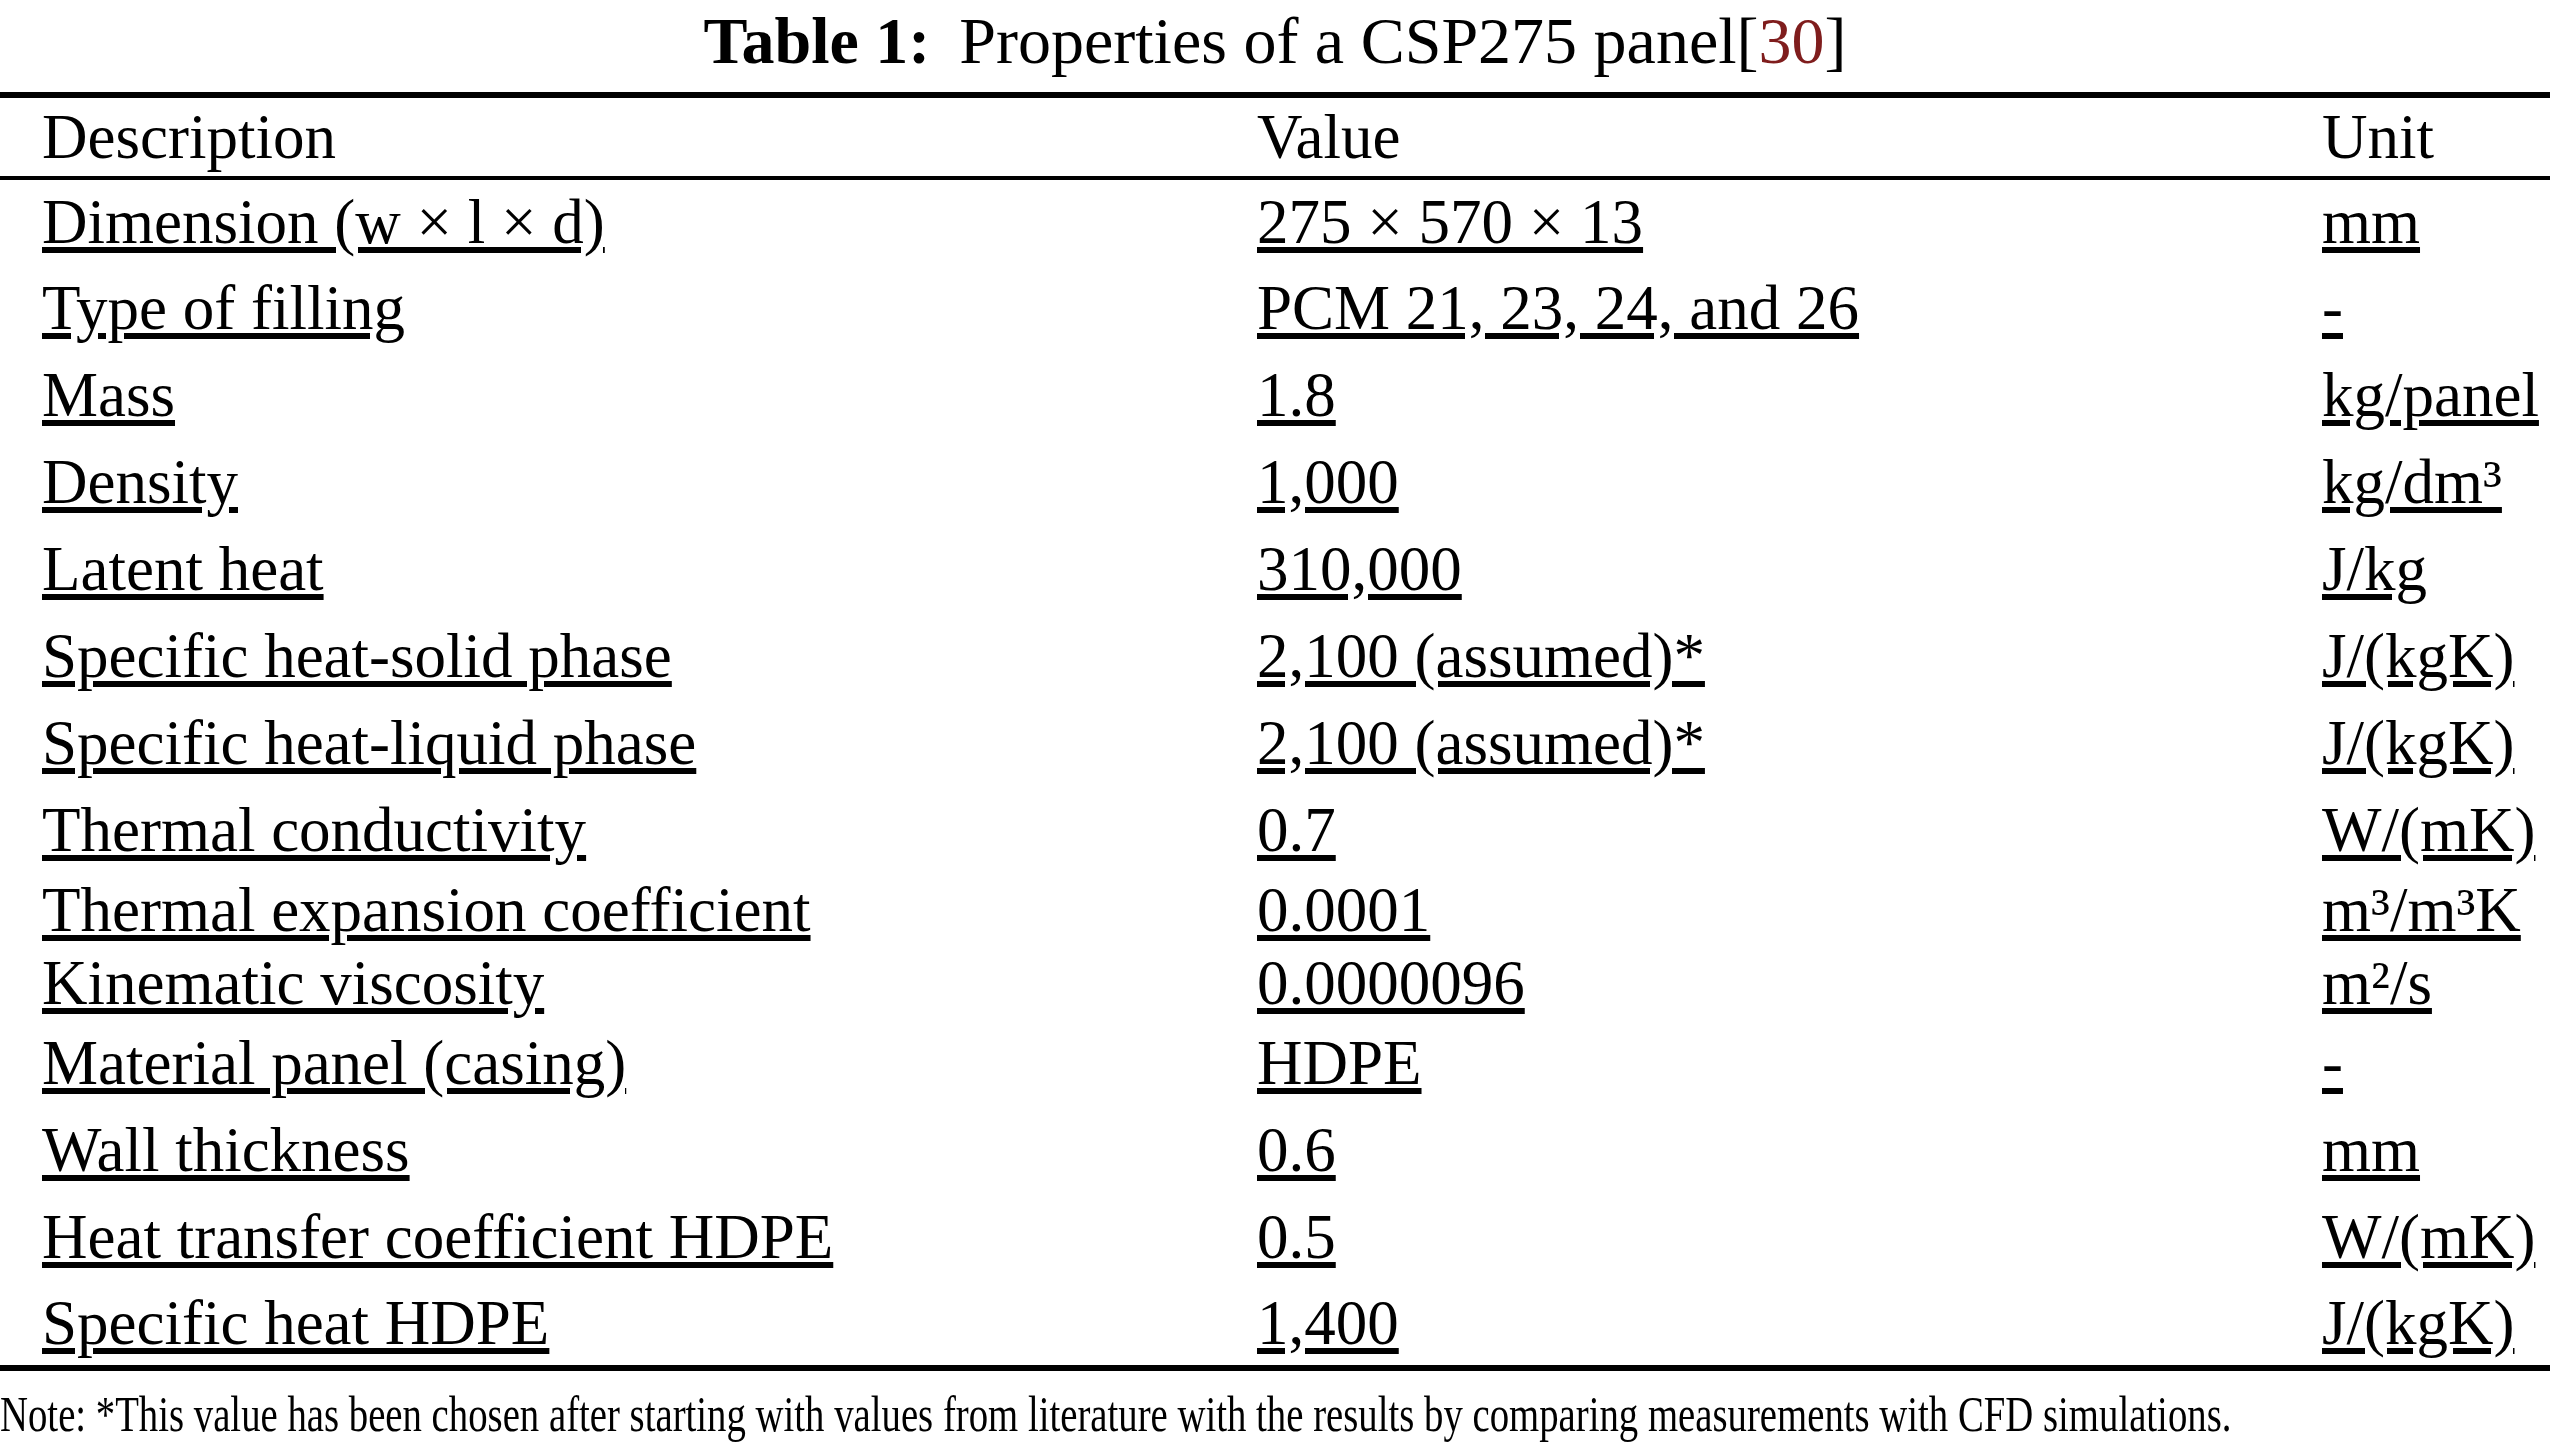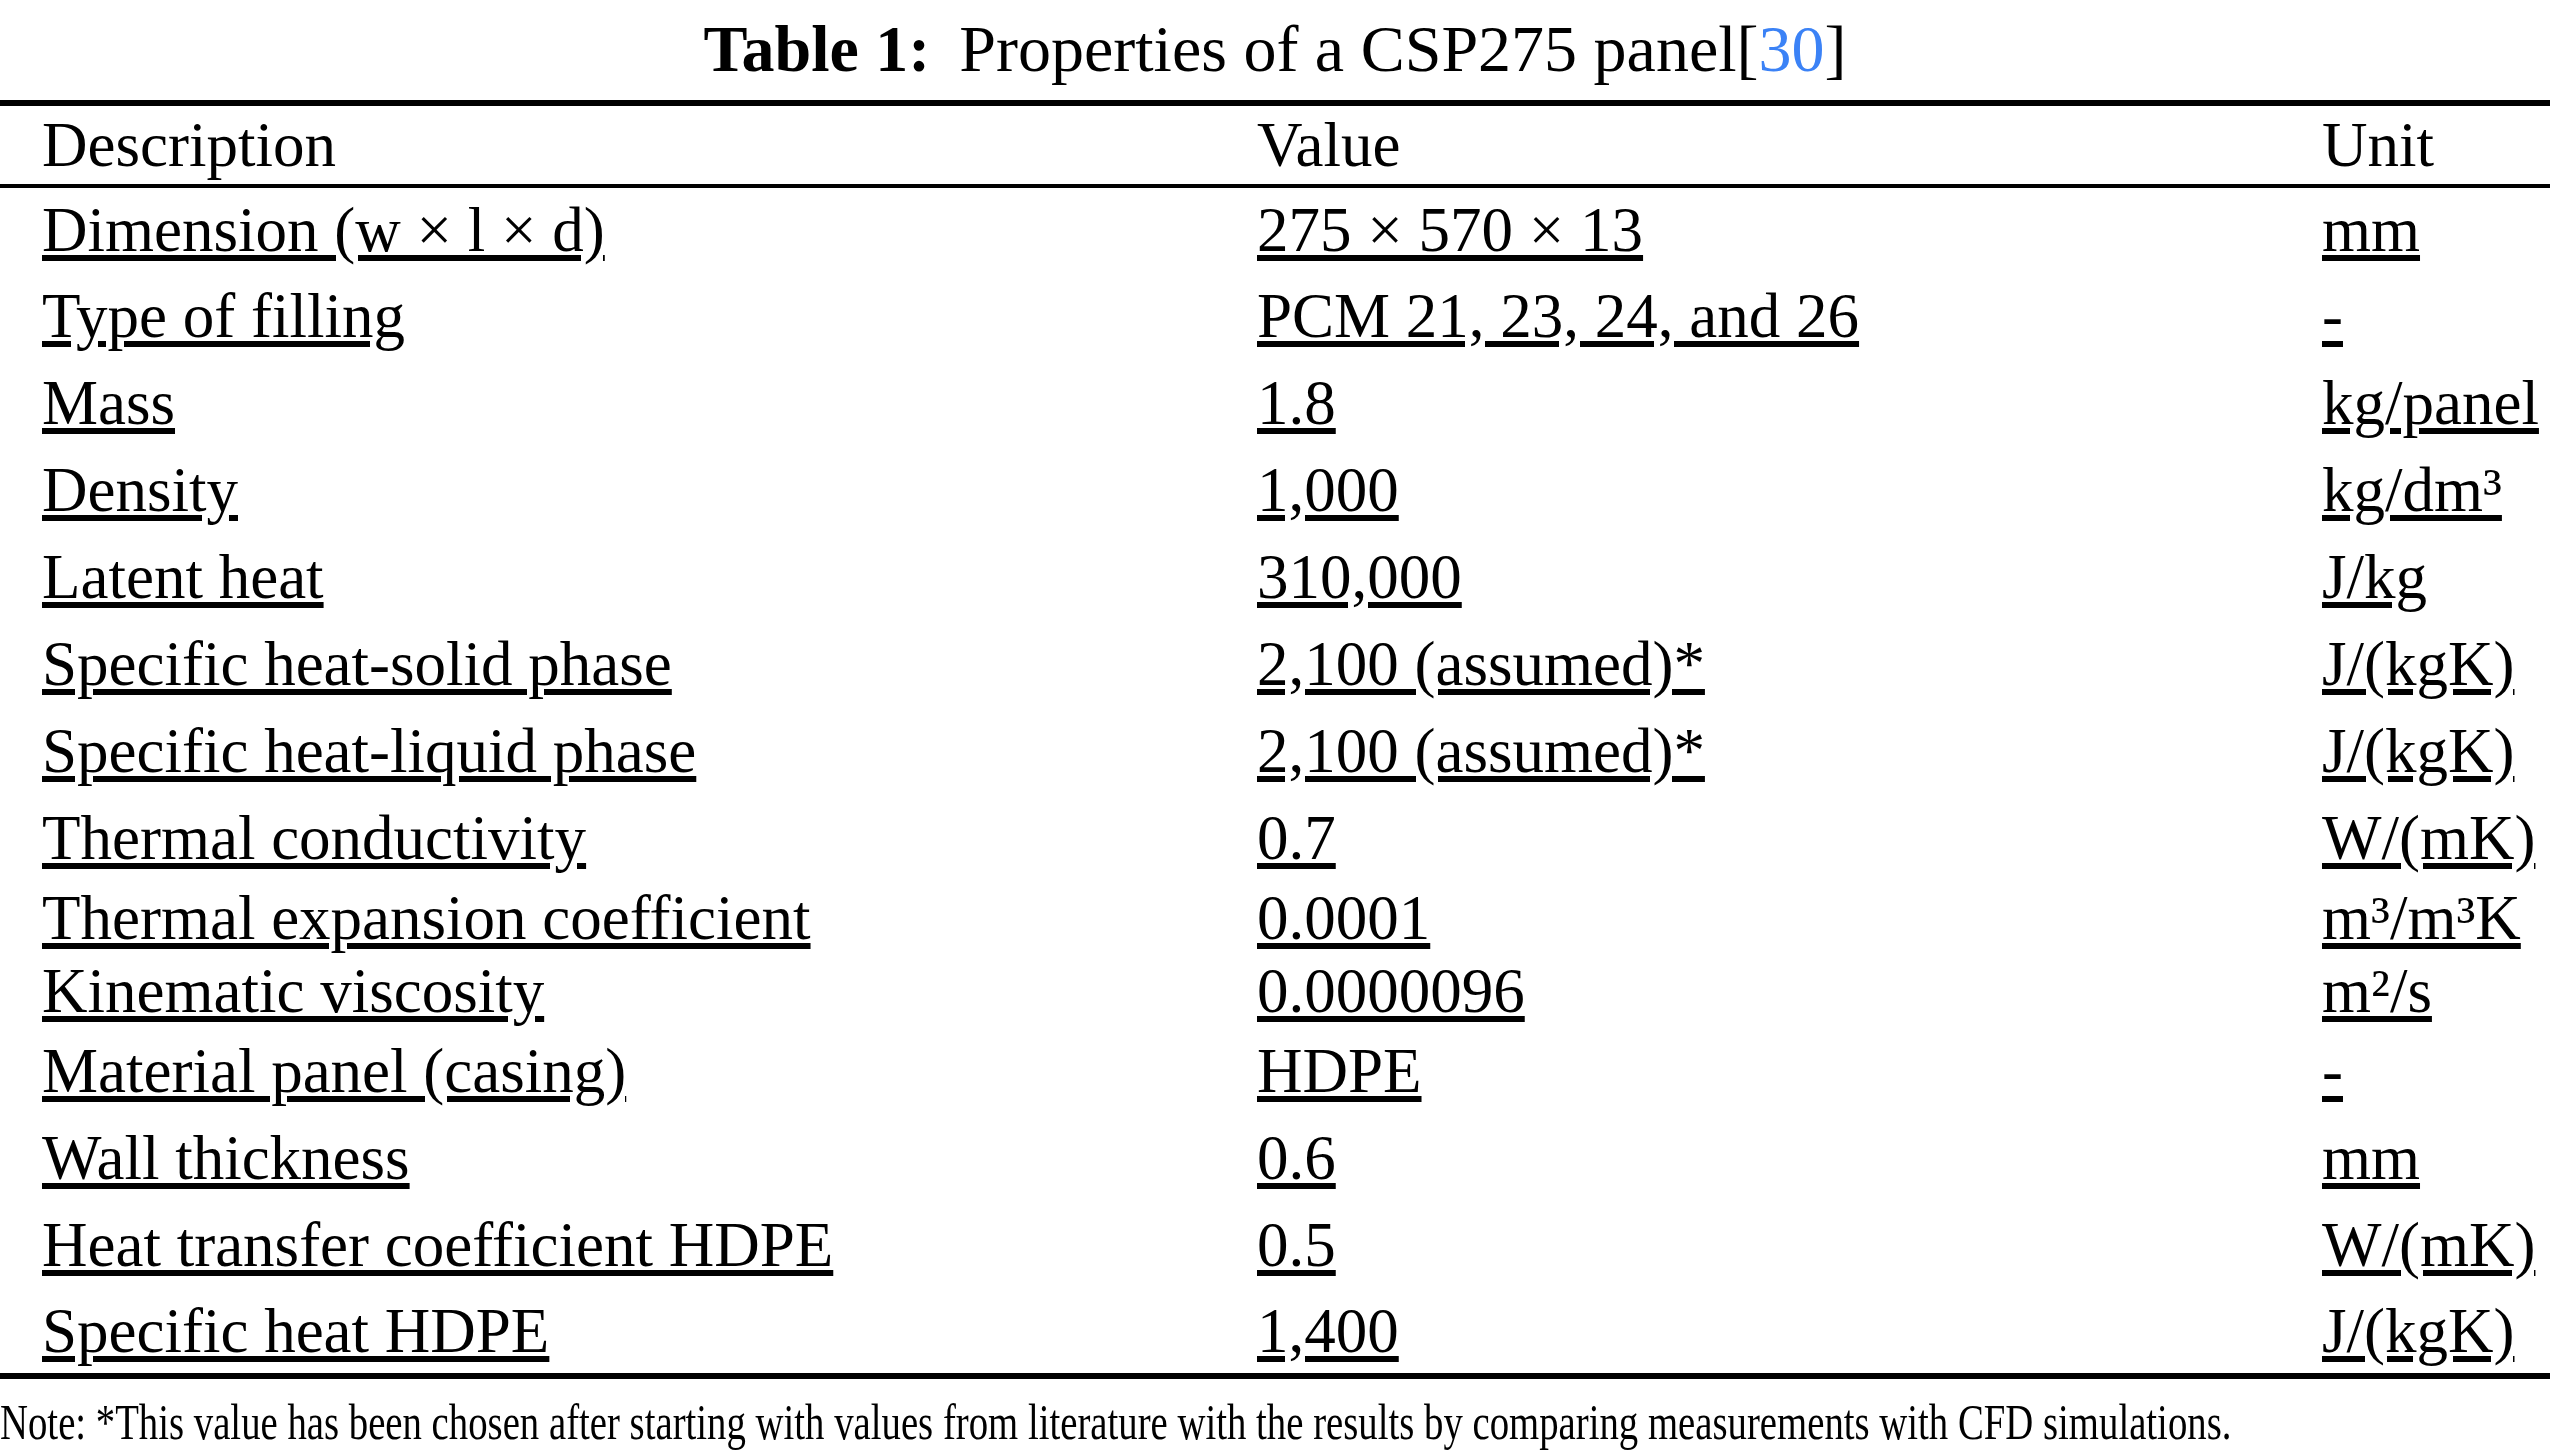--- a/index.html
+++ b/index.html
@@ -12,29 +12,29 @@
     height: 1451px;
     background: #ffffff;
     color: #000000;
     font-family: "Liberation Serif", serif;
   }
   .title-bar {
     height: 87px;
     display: flex;
     justify-content: center;
     align-items: flex-start;
-    padding-top: 13px;
+    padding-top: 5px;
     font-size: 66px;
     line-height: 1.08;
     white-space: nowrap;
   }
   .title-label { font-weight: bold; }
   .title-rest  { margin-left: 29px; }
   .bracket { color: #000000; }
-  .cite { color: #3b82f6; text-decoration: none; cursor: pointer; }
+  .cite { color: #7f1d1d; text-decoration: none; cursor: pointer; }
   table.props {
     border-collapse: collapse;
     table-layout: fixed;
     width: 2550px;
     border-top: 6.5px solid #000000;
     border-bottom: 6.5px solid #000000;
   }
   col.c-desc  { width: 1257px; }
   col.c-value { width: 1065px; }
   col.c-unit  { width: 228px; }

